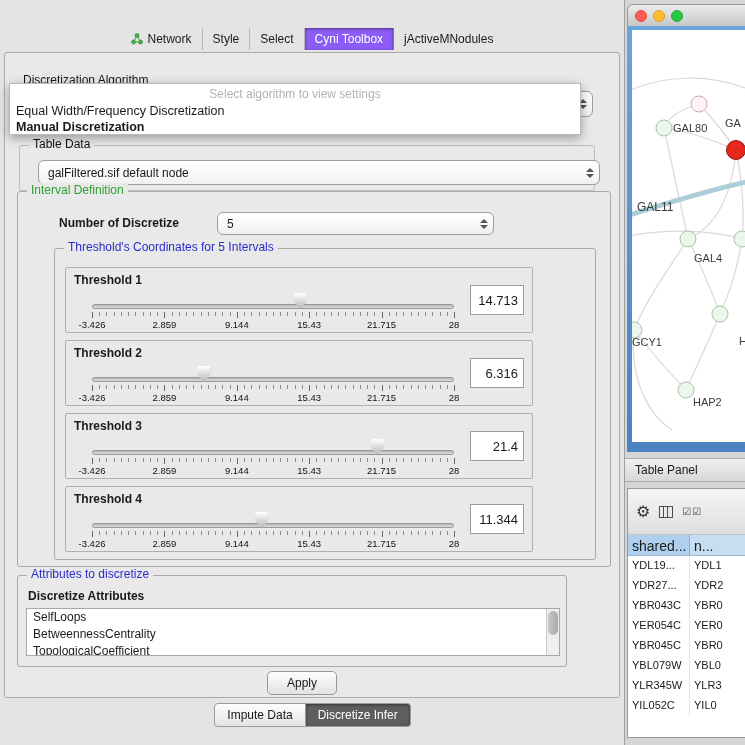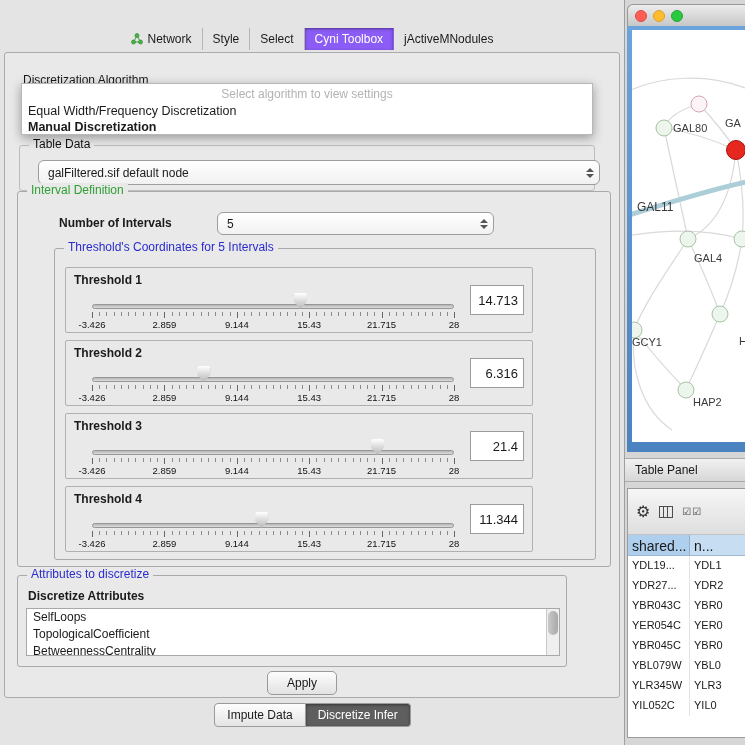--- a/index.html
+++ b/index.html
@@ -23,21 +23,21 @@
 
   .algo-label{position:absolute;left:18px;top:20px;font-size:12px;}
   .combo{background:linear-gradient(#ffffff,#f1f1f1);border:1px solid #9d9d9d;border-radius:6px;
          font-size:12px;display:flex;align-items:center;padding:0 22px 0 9px;box-sizing:border-box;position:absolute;}
   .stepper{position:absolute;right:5px;top:50%;transform:translateY(-50%);display:flex;flex-direction:column;align-items:center;}
   .stepper .up{width:0;height:0;border-left:4px solid transparent;border-right:4px solid transparent;border-bottom:4px solid #555;margin-bottom:2px;}
   .stepper .dn{width:0;height:0;border-left:4px solid transparent;border-right:4px solid transparent;border-top:4px solid #555;}
   .algo-combo{left:16px;top:38px;width:572px;height:26px;}
 
   .popup{position:absolute;left:4px;top:30px;width:572px;height:52px;background:#fff;border:1px solid #b8b8b8;
-         box-shadow:0 3px 10px rgba(0,0,0,.35);z-index:40;box-sizing:border-box;padding-top:1px;margin-left:12px;}
+         box-shadow:0 3px 10px rgba(0,0,0,.35);z-index:40;box-sizing:border-box;padding-top:1px;}
   .popup-hint{text-align:center;color:#b2b2b2;font-size:12px;padding:2px 0 2px;}
   .popup-opt{font-size:12.5px;padding:1px 6px;white-space:nowrap;}
   .popup-opt.bold{font-weight:bold;}
 
   .fieldset{position:absolute;border:1px solid #aaaaaa;border-radius:3px;box-sizing:border-box;}
   .legend{position:absolute;top:-9px;left:9px;background:#e9e9e9;padding:0 4px;font-size:12px;white-space:nowrap;}
   .legend.green{color:#2fa033;}
   .legend.blue{color:#2a2ace;}
   .legend.black{color:#111;}
 
@@ -168,21 +168,21 @@
           <span>galFiltered.sif default node</span>
           <span class="stepper">
               <span class="up"></span>
               <span class="dn"></span>
             </span>
         </div>
       </div>
 
       <div class="fieldset interval-fieldset">
         <span class="legend green">Interval Definition</span>
-        <div class="num-label">Number of Intervals</div>
+        <div class="num-label">Number of Discretize</div>
         <div class="combo num-combo">
           <span>5</span>
           <span class="stepper">
               <span class="up"></span>
               <span class="dn"></span>
             </span>
         </div>
 
         <div class="fieldset thr-fieldset">
           <span class="legend blue">Threshold's Coordinates for 5 Intervals</span>
@@ -470,23 +470,23 @@
         </div>
       </div>
 
       <div class="fieldset attr-fieldset">
         <span class="legend blue">Attributes to discretize</span>
         <div class="attr-title">Discretize Attributes</div>
         <div class="attr-list">
           <div>
   <div class="attr-item">SelfLoops</div>
 
+  <div class="attr-item">BetweennessCentrality</div>
+
   <div class="attr-item">TopologicalCoefficient</div>
-
-  <div class="attr-item">BetweennessCentrality</div>
 </div>
           <div class="attr-scroll">
             <div class="thumb"></div>
           </div>
         </div>
       </div>
 
       <div class="apply-btn">Apply</div>
     </div>
 

